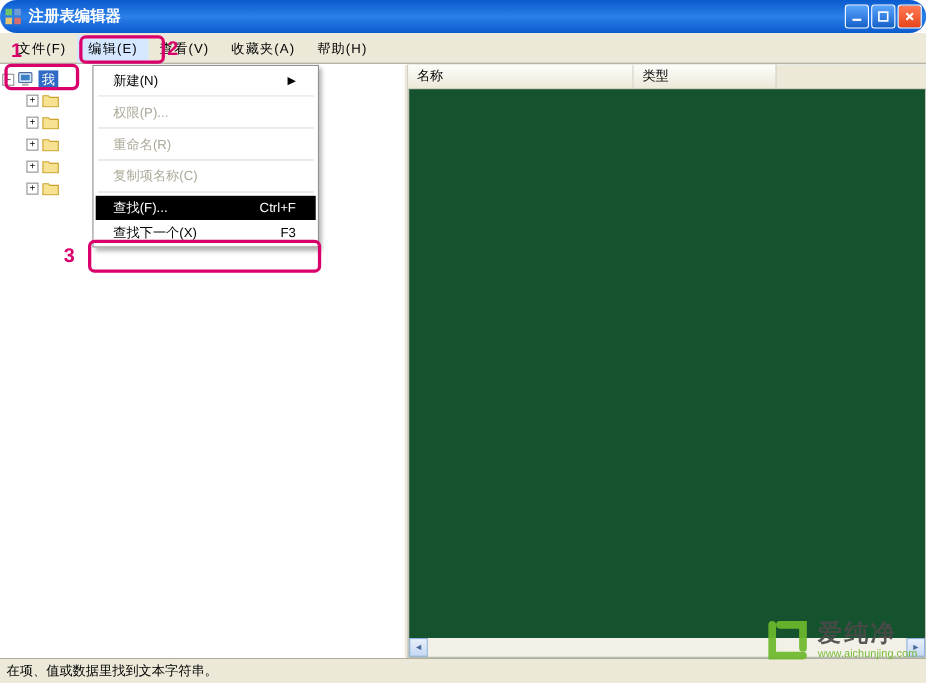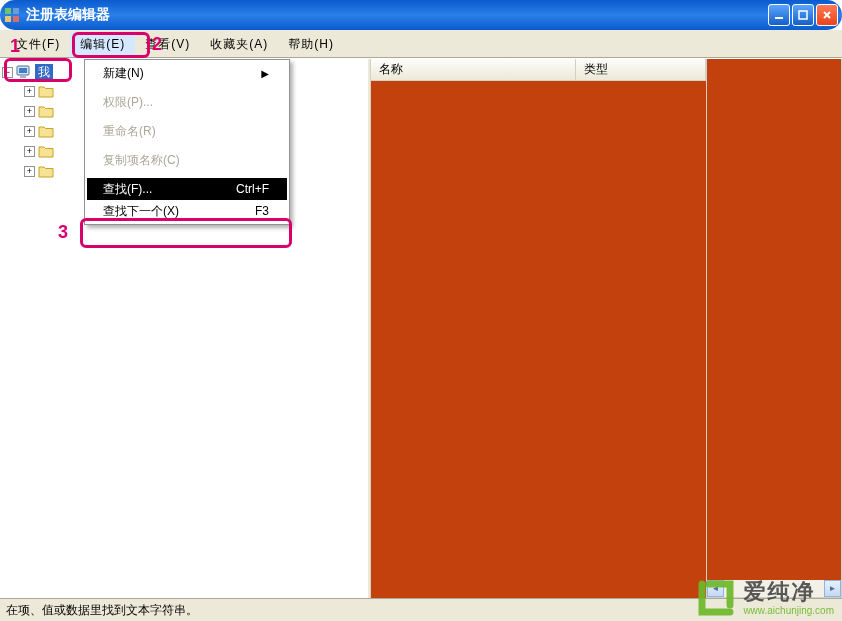--- a/index.html
+++ b/index.html
@@ -20,21 +20,21 @@
 .menu-item { padding: 4px 10px; cursor: pointer; letter-spacing: 1px; position: relative; }
 .menu-item.active { background: #d6e8ff; }
 
 
 .hl { position: absolute; border: 3px solid #d9006c; border-radius: 6px; pointer-events: none; z-index: 50; }
 .badge { position: absolute; font-weight: bold; font-size: 18px; color: #d9006c; z-index: 60; pointer-events: none; }
 
 
 .body { display: flex; height: 540px; border-top: 1px solid #fff; background: #fff; }
 .tree-pane { width: 370px; border-right: 2px solid #ece9d8; background: #fff; position: relative; }
-.list-pane { flex: 1; display: flex; flex-direction: row; background: #c2410c; border-left: 1px solid #d4d0c8; text-align: right; }
+.list-pane { flex: 1; display: flex; flex-direction: column; background: #14532d; border-left: 1px solid #d4d0c8; text-align: right; }
 
 
 .tree { padding: 4px 2px; }
 .tree-root { display: flex; align-items: center; gap: 3px; height: 18px; }
 .tree-child-row { display: flex; align-items: center; gap: 3px; height: 20px; margin-left: 22px; }
 .tree-toggle { width: 11px; height: 11px; border: 1px solid #919191; background: #fff; display: flex; align-items: center; justify-content: center; font-size: 9px; line-height: 1; color: #000; cursor: pointer; }
 .pc-icon { width: 16px; height: 14px; }
 .sel-label { background: #316ac5; color: #fff; padding: 0 3px; }
 .folder-icon { width: 16px; height: 13px; }
 
@@ -52,21 +52,21 @@
 .lh-col:nth-child(1){ width: 205px; } .lh-col:nth-child(2){ width: 130px; } .lh-col:nth-child(3){ flex: 1; }
 .list-body { flex: 1; border: 1px solid #d4d0c8; border-top: none; margin: 0; position: relative; }
 .list-scroll { position: absolute; bottom: 0; left: 0; right: 0; height: 17px; background: #ece9d8; display: flex; align-items: center; }
 .scroll-btn { width: 17px; height: 17px; background: linear-gradient(to bottom, #e8f0fb, #c5d8f4); border: 1px solid #8db2e3; display: flex; align-items: center; justify-content: center; font-size: 8px; color: #4a6b99; cursor: pointer; }
 .scroll-track { flex: 1; height: 17px; background: #f3f1e7; }
 
 
 .statusbar { height: 23px; background: #ece9d8; border-top: 1px solid #aca899; display: flex; align-items: center; padding-left: 6px; }
 
 
-.watermark { position: absolute; right: 8px; bottom: 2px; display: flex; align-items: center; gap: 6px; z-index: 5; opacity: 0.92; }
+.watermark { position: absolute; right: 8px; bottom: 18px; display: flex; align-items: center; gap: 6px; z-index: 5; opacity: 0.92; }
 .wm-logo { width: 42px; height: 42px; }
 .wm-text { display: flex; flex-direction: column; line-height: 1.1; }
 .wm-text .cn { font-size: 22px; font-weight: bold; color: #4a4a4a; letter-spacing: 2px; }
 .wm-text .en { font-size: 10px; color: #6eb92b; }
 </style>
 </head>
 <body>
 
 <div class="titlebar">
   <div class="icon-slot">

